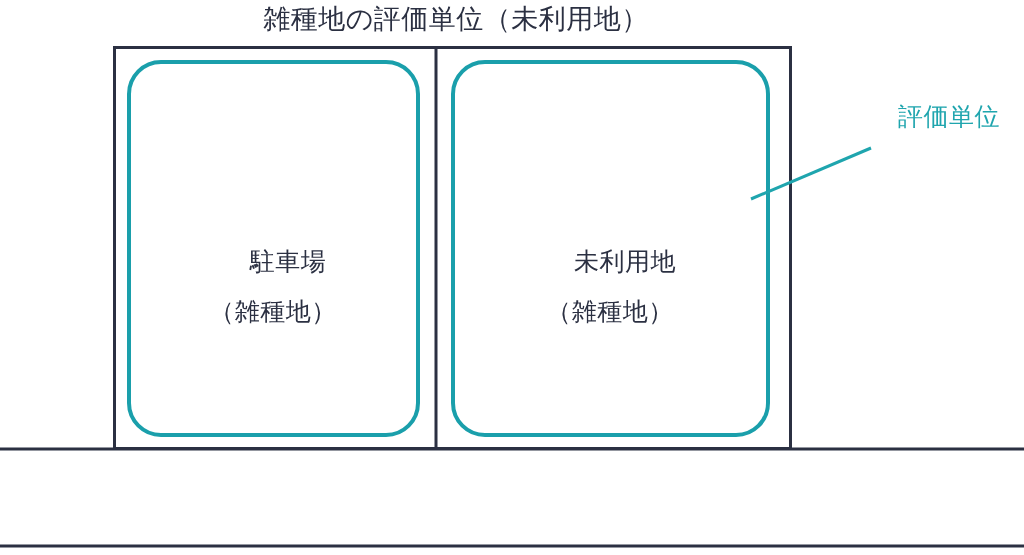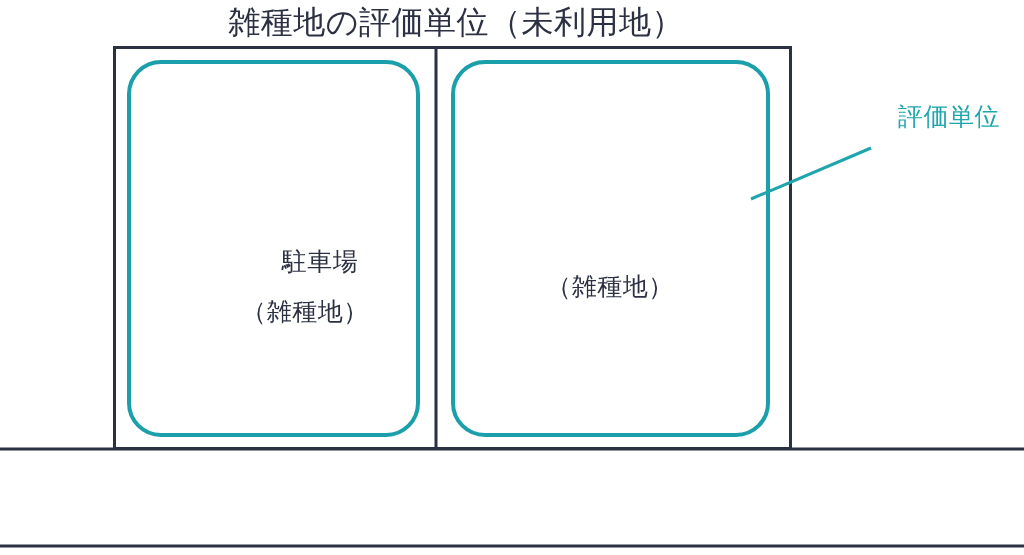--- a/index.html
+++ b/index.html
@@ -27,38 +27,37 @@
   .txt {
     position: absolute;
     white-space: pre;
     line-height: 1.0;
   }
   #title-text {
     left: 0;
     top: 6px;
     width: 912px;
     text-align: center;
-    font-size: 32px;
+    font-size: 27px;
     color: #2b3042;
     letter-spacing: 0.5px;
   }
   .parcel-label {
     text-align: center;
     font-size: 25px;
     color: #2b3042;
     letter-spacing: 0.5px;
   }
   .parcel-label .line2 {
     display: block;
   }
   #left-parcel-label {
-    left: 140px;
+    left: 128px;
     top: 224px;
     width: 290px;
-    padding-left: 20px;
   }
   #right-parcel-label {
     left: 452px;
     top: 224px;
     width: 316px;
   }
   #callout-label {
     left: 898px;
     top: 104px;
     font-size: 25px;
@@ -88,18 +87,19 @@
   </svg>
 
   <div class="txt" id="title-text">雑種地の評価単位（未利用地）</div>
 
   <div class="txt parcel-label" id="left-parcel-label">
     <span class="line1">駐車場</span>
     <span class="line2">（雑種地）</span>
   </div>
 
   <div class="txt parcel-label" id="right-parcel-label">
+    <span class="line1">未利用地</span>
     <span class="line2">（雑種地）</span>
   </div>
 
   <div class="txt" id="callout-label">評価単位</div>
 
 </div>
 
 </body></html>

